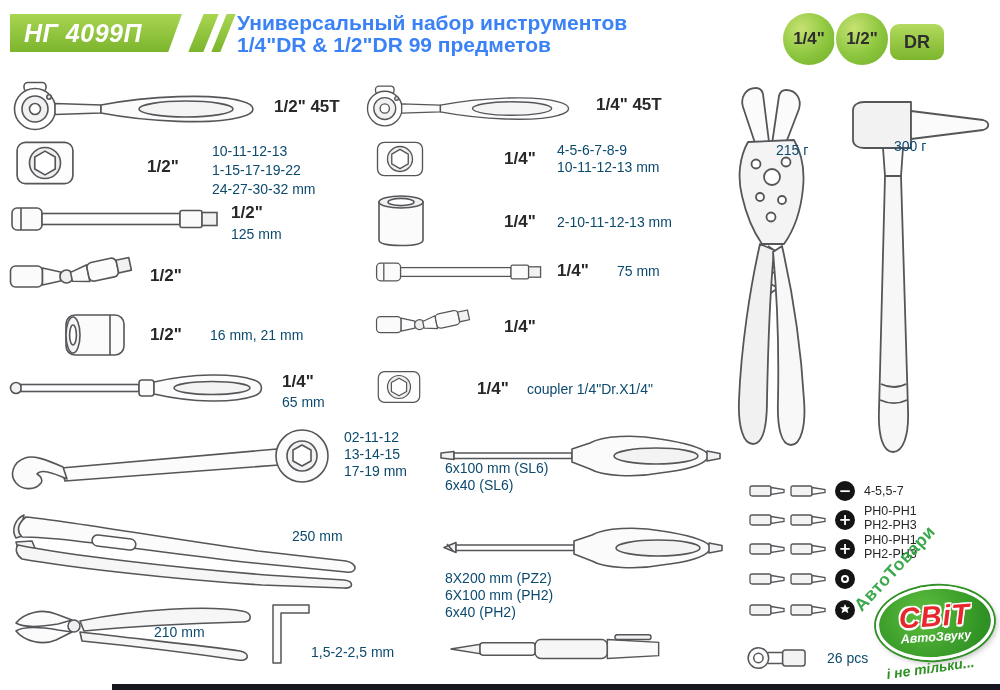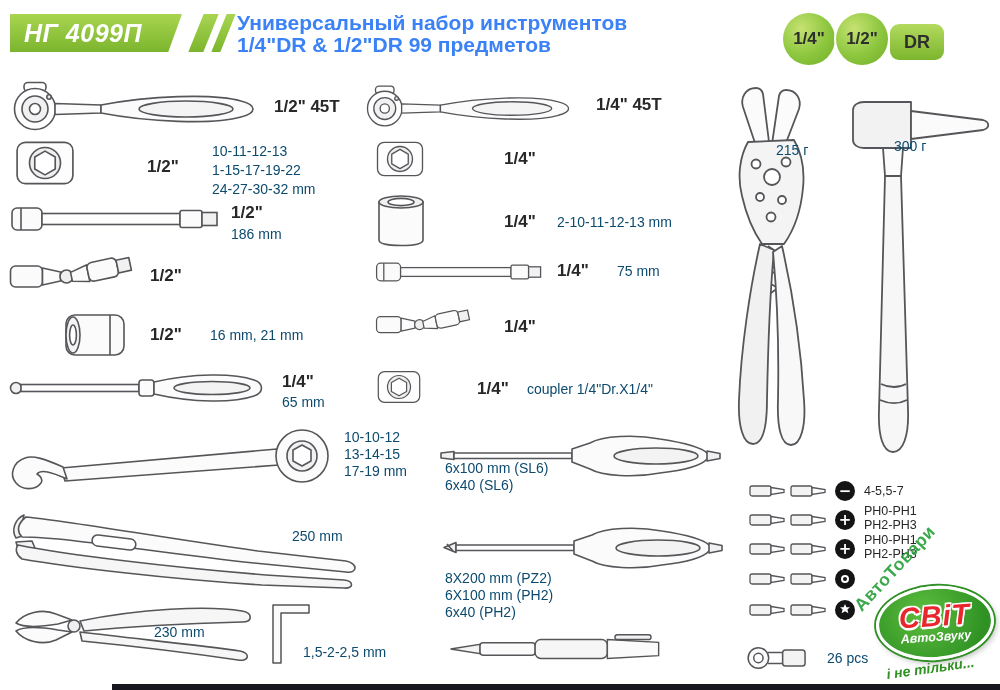--- a/index.html
+++ b/index.html
@@ -263,21 +263,21 @@
   <div class="t15 lh19 abs" style="left:212px;top:142px">
     <span class="ln">10-11-12-13</span>
     <span class="ln">1-15-17-19-22</span>
     <span class="ln">24-27-30-32 mm</span>
   </div>
 
   <svg class="abs" style="left:10px;top:201px" width="215" height="36">
       <use href="#sym-extension"></use>
     </svg>
   <div class="b17 abs" style="left:231px;top:203px">1/2"</div>
-  <div class="t15 abs" style="left:231px;top:226px">186 mm</div>
+  <div class="t15 abs" style="left:231px;top:226px">125 mm</div>
 
   <svg class="abs" style="left:6px;top:254px" width="135" height="46">
       <use href="#sym-ujoint"></use>
     </svg>
   <div class="b17 abs" style="left:150px;top:266px">1/2"</div>
 
   <svg class="abs" style="left:52px;top:309px" width="85" height="52">
       <use href="#sym-sparkplug"></use>
     </svg>
   <div class="b17 abs" style="left:150px;top:325px">1/2"</div>
@@ -286,49 +286,53 @@
   <svg class="abs" style="left:8px;top:367px" width="260" height="42">
       <use href="#sym-bitdriver"></use>
     </svg>
   <div class="b17 abs" style="left:282px;top:372px">1/4"</div>
   <div class="t15 abs" style="left:282px;top:394px">65 mm</div>
 
   <svg class="abs" style="left:5px;top:423px" width="330" height="70">
       <use href="#sym-wrench"></use>
     </svg>
   <div class="t15 lh17 abs" style="left:344px;top:429px">
-    <span class="ln">10-10-12</span>
+    <span class="ln">02-11-12</span>
     <span class="ln">13-14-15</span>
     <span class="ln">17-19 mm</span>
   </div>
 
   <svg class="abs" style="left:8px;top:497px" width="360" height="92">
       <use href="#sym-pumppliers"></use>
     </svg>
   <div class="t15 abs" style="left:292px;top:528px">250 mm</div>
 
   <svg class="abs" style="left:8px;top:591px" width="248" height="72">
       <use href="#sym-pliers"></use>
     </svg>
-  <div class="t15 abs" style="left:154px;top:624px">230 mm</div>
+  <div class="t15 abs" style="left:154px;top:624px">210 mm</div>
 
   <svg class="abs" style="left:263px;top:593px" width="55" height="75">
       <use href="#sym-hexkey"></use>
     </svg>
-  <div class="t15 abs" style="left:303px;top:644px">1,5-2-2,5 mm</div>
+  <div class="t15 abs" style="left:311px;top:644px">1,5-2-2,5 mm</div>
 
   <svg class="abs" style="left:362px;top:84px" width="215" height="44">
       <use href="#sym-ratchet"></use>
     </svg>
   <div class="b17 abs" style="left:596px;top:95px">1/4" 45T</div>
 
   <svg class="abs" style="left:375px;top:139px" width="50" height="40">
       <use href="#sym-socket"></use>
     </svg>
   <div class="b17 abs" style="left:504px;top:149px">1/4"</div>
+  <div class="t15 lh17 abs" style="left:557px;top:142px">
+    <span class="ln">4-5-6-7-8-9</span>
+    <span class="ln">10-11-12-13 mm</span>
+  </div>
 
   <svg class="abs" style="left:370px;top:193px" width="62" height="56">
       <use href="#sym-deepsocket"></use>
     </svg>
   <div class="b17 abs" style="left:504px;top:212px">1/4"</div>
   <div class="t15 abs" style="left:557px;top:214px">2-10-11-12-13 mm</div>
 
   <svg class="abs" style="left:375px;top:257px" width="172" height="30">
       <use href="#sym-extension"></use>
     </svg>

